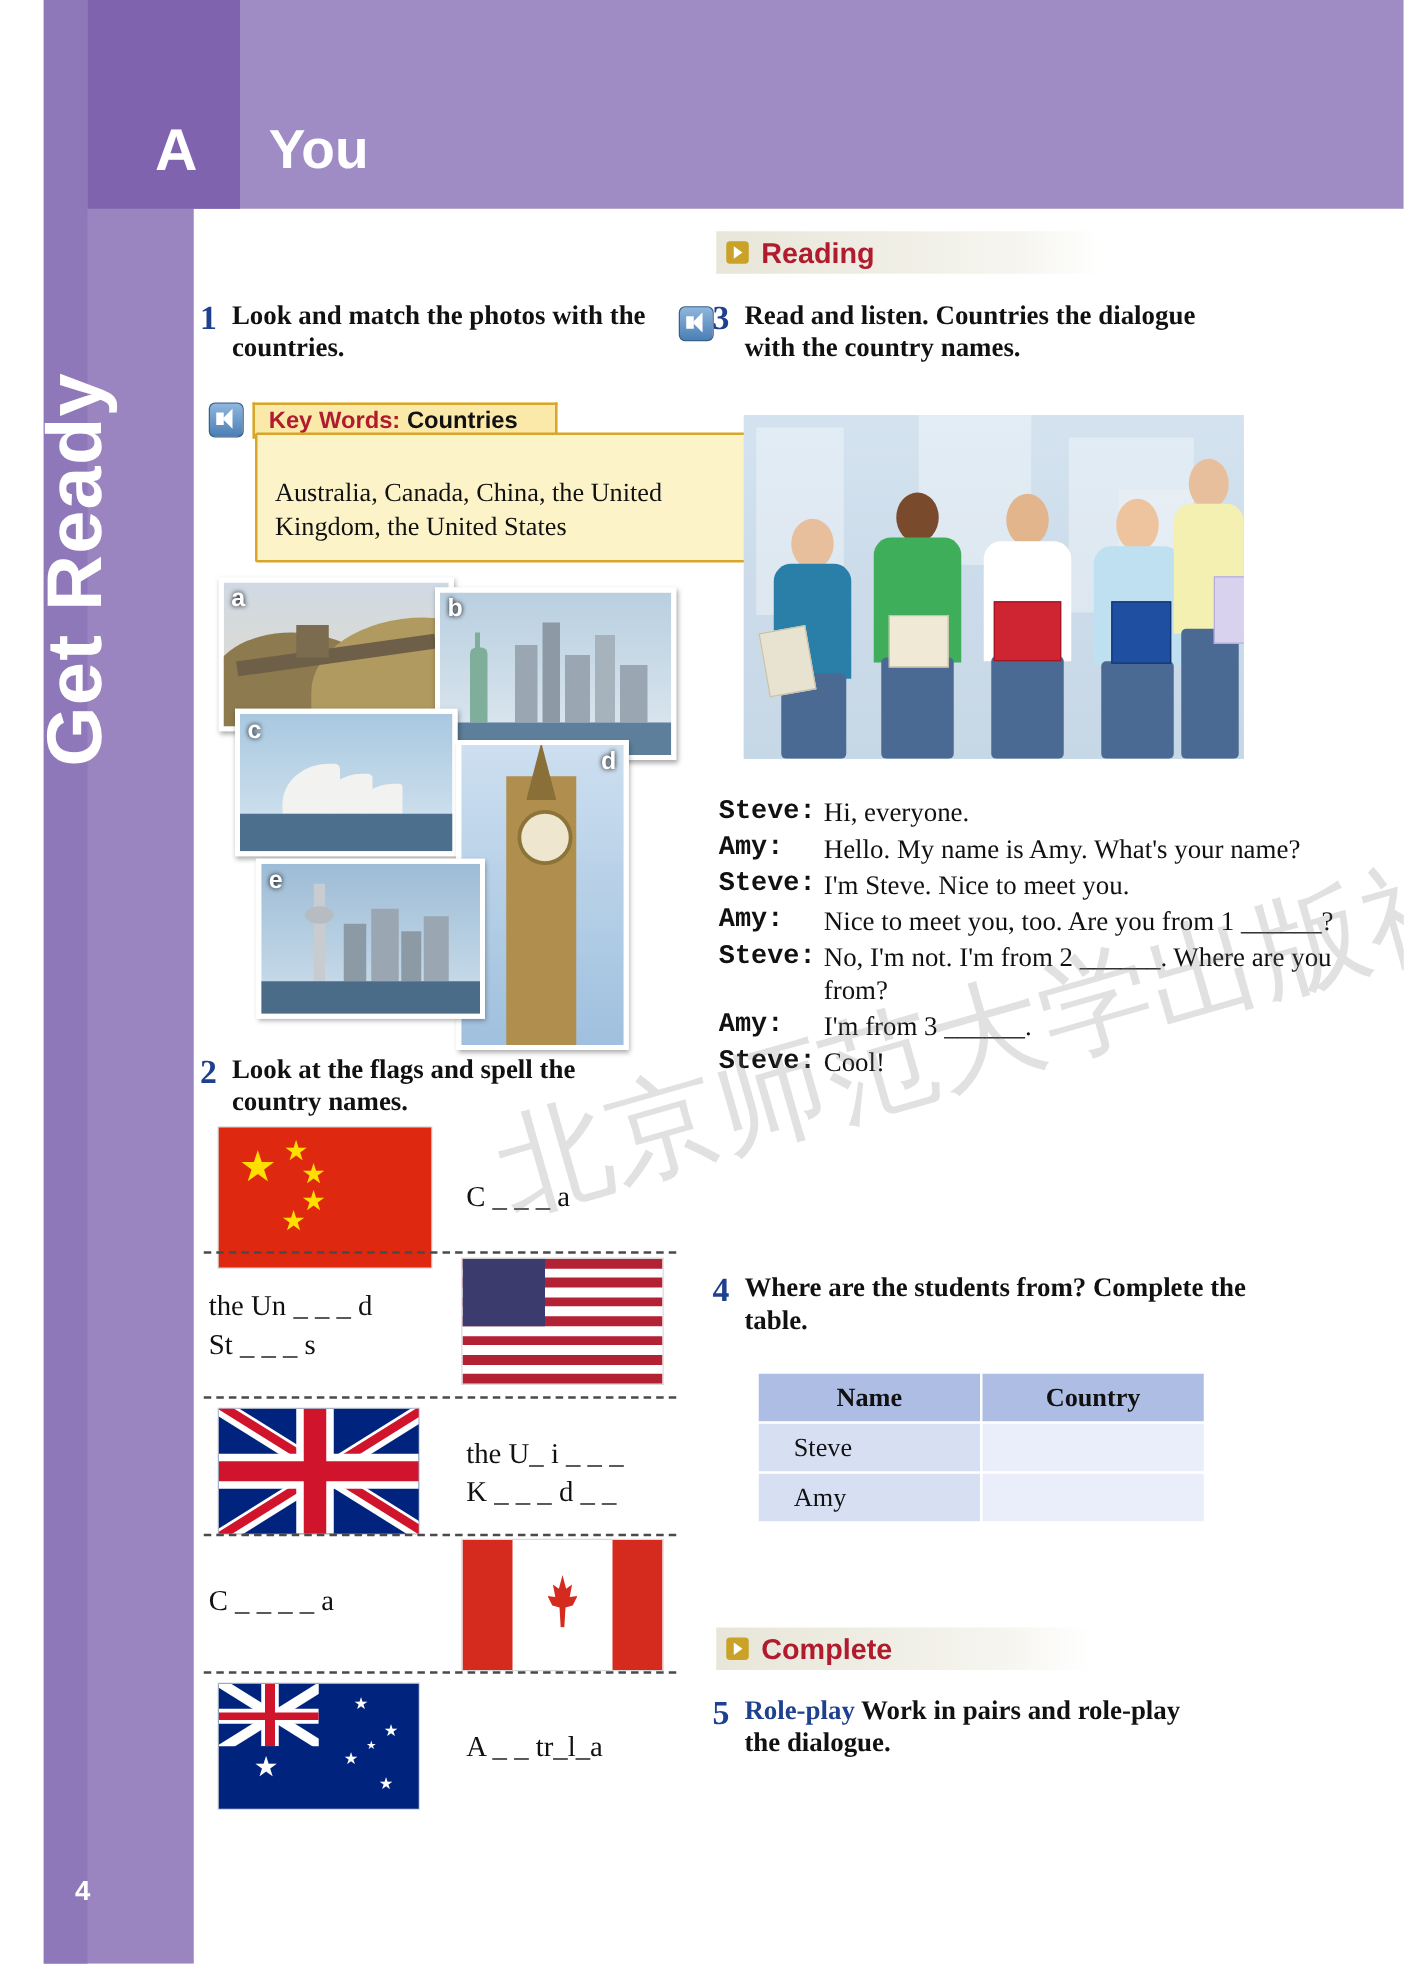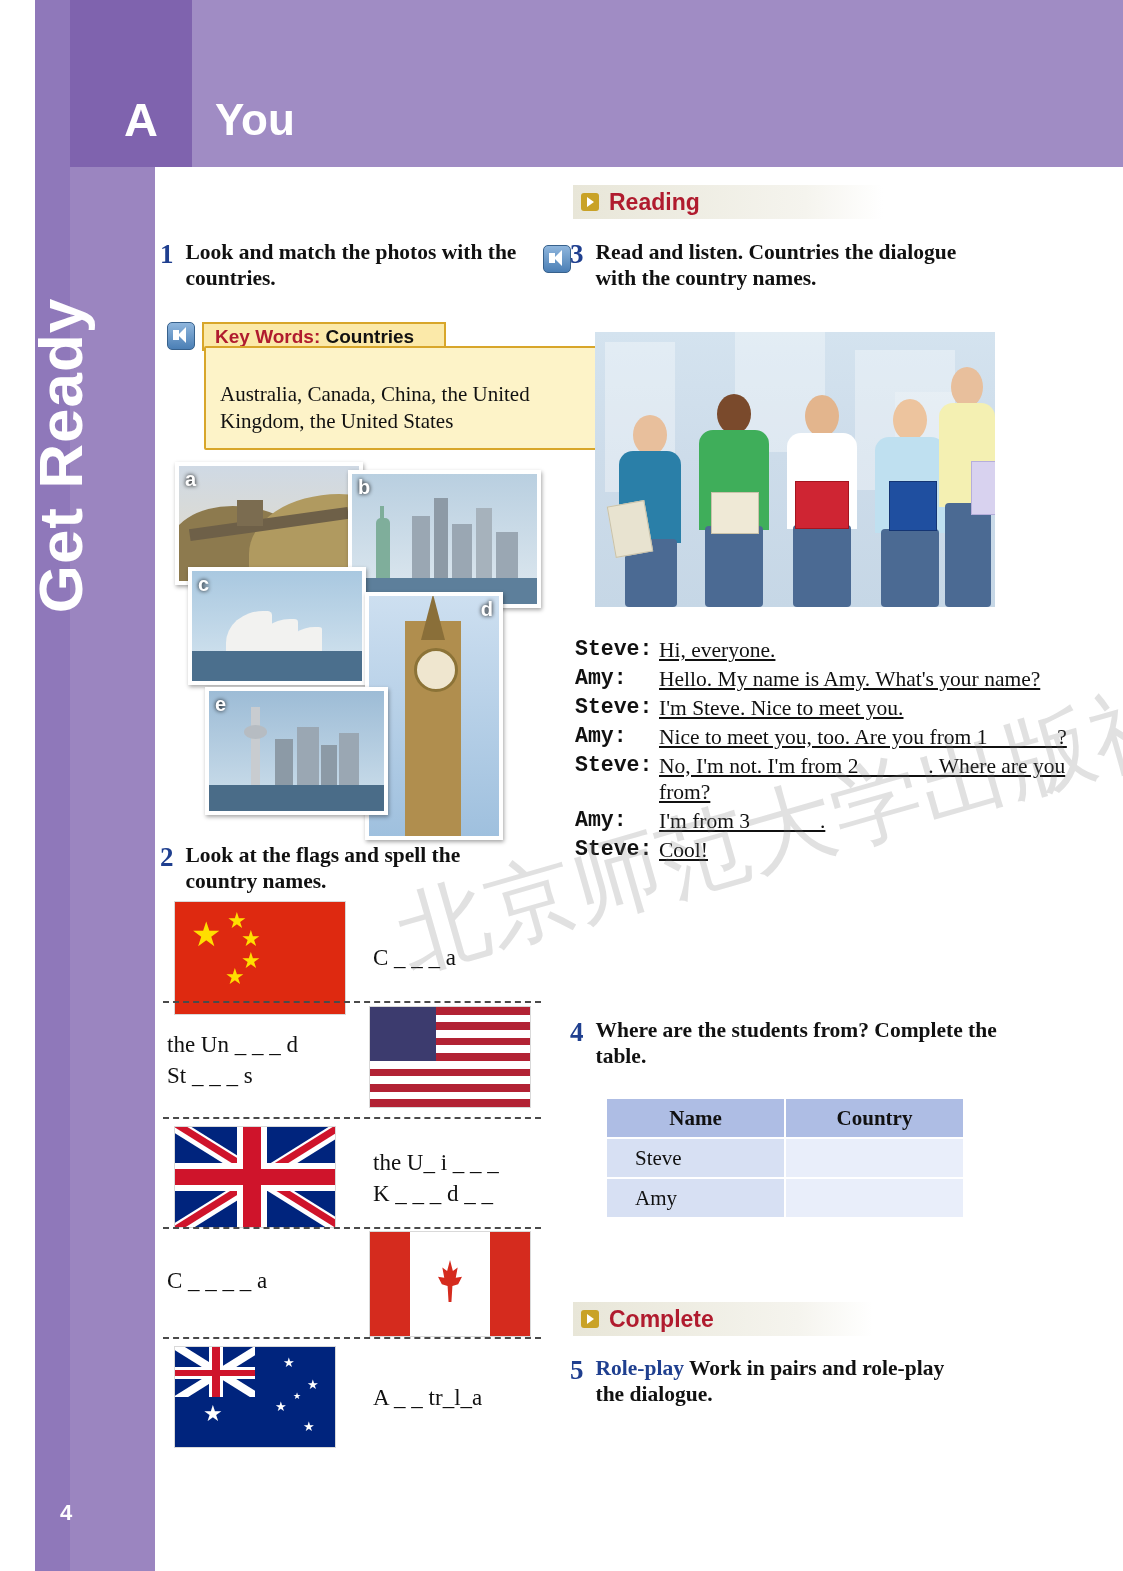--- a/index.html
+++ b/index.html
@@ -299,21 +299,21 @@
   .dialogue {
     position: absolute;
     left: 420px; top: 470px;
     width: 520px;
     font-family: "Liberation Serif", serif;
     font-size: 21.5px;
     color: #111111;
   }
   .dl-row { display: flex; margin-bottom: 2px; }
   .dl-spk { width: 84px; font-weight: bold; flex: none; font-family: Liberation Mono, monospace; }
-  .dl-txt { flex: 1; line-height: 1.25; text-decoration: underline; }
+  .dl-txt { flex: 1; line-height: 1.25; }
 
   .table-box {
     position: absolute;
     left: 450px; top: 930px;
     width: 360px;
     border-collapse: collapse;
     font-family: "Liberation Serif", serif;
   }
   .table-box th, .table-box td {
     border: 2px solid #ffffff;

